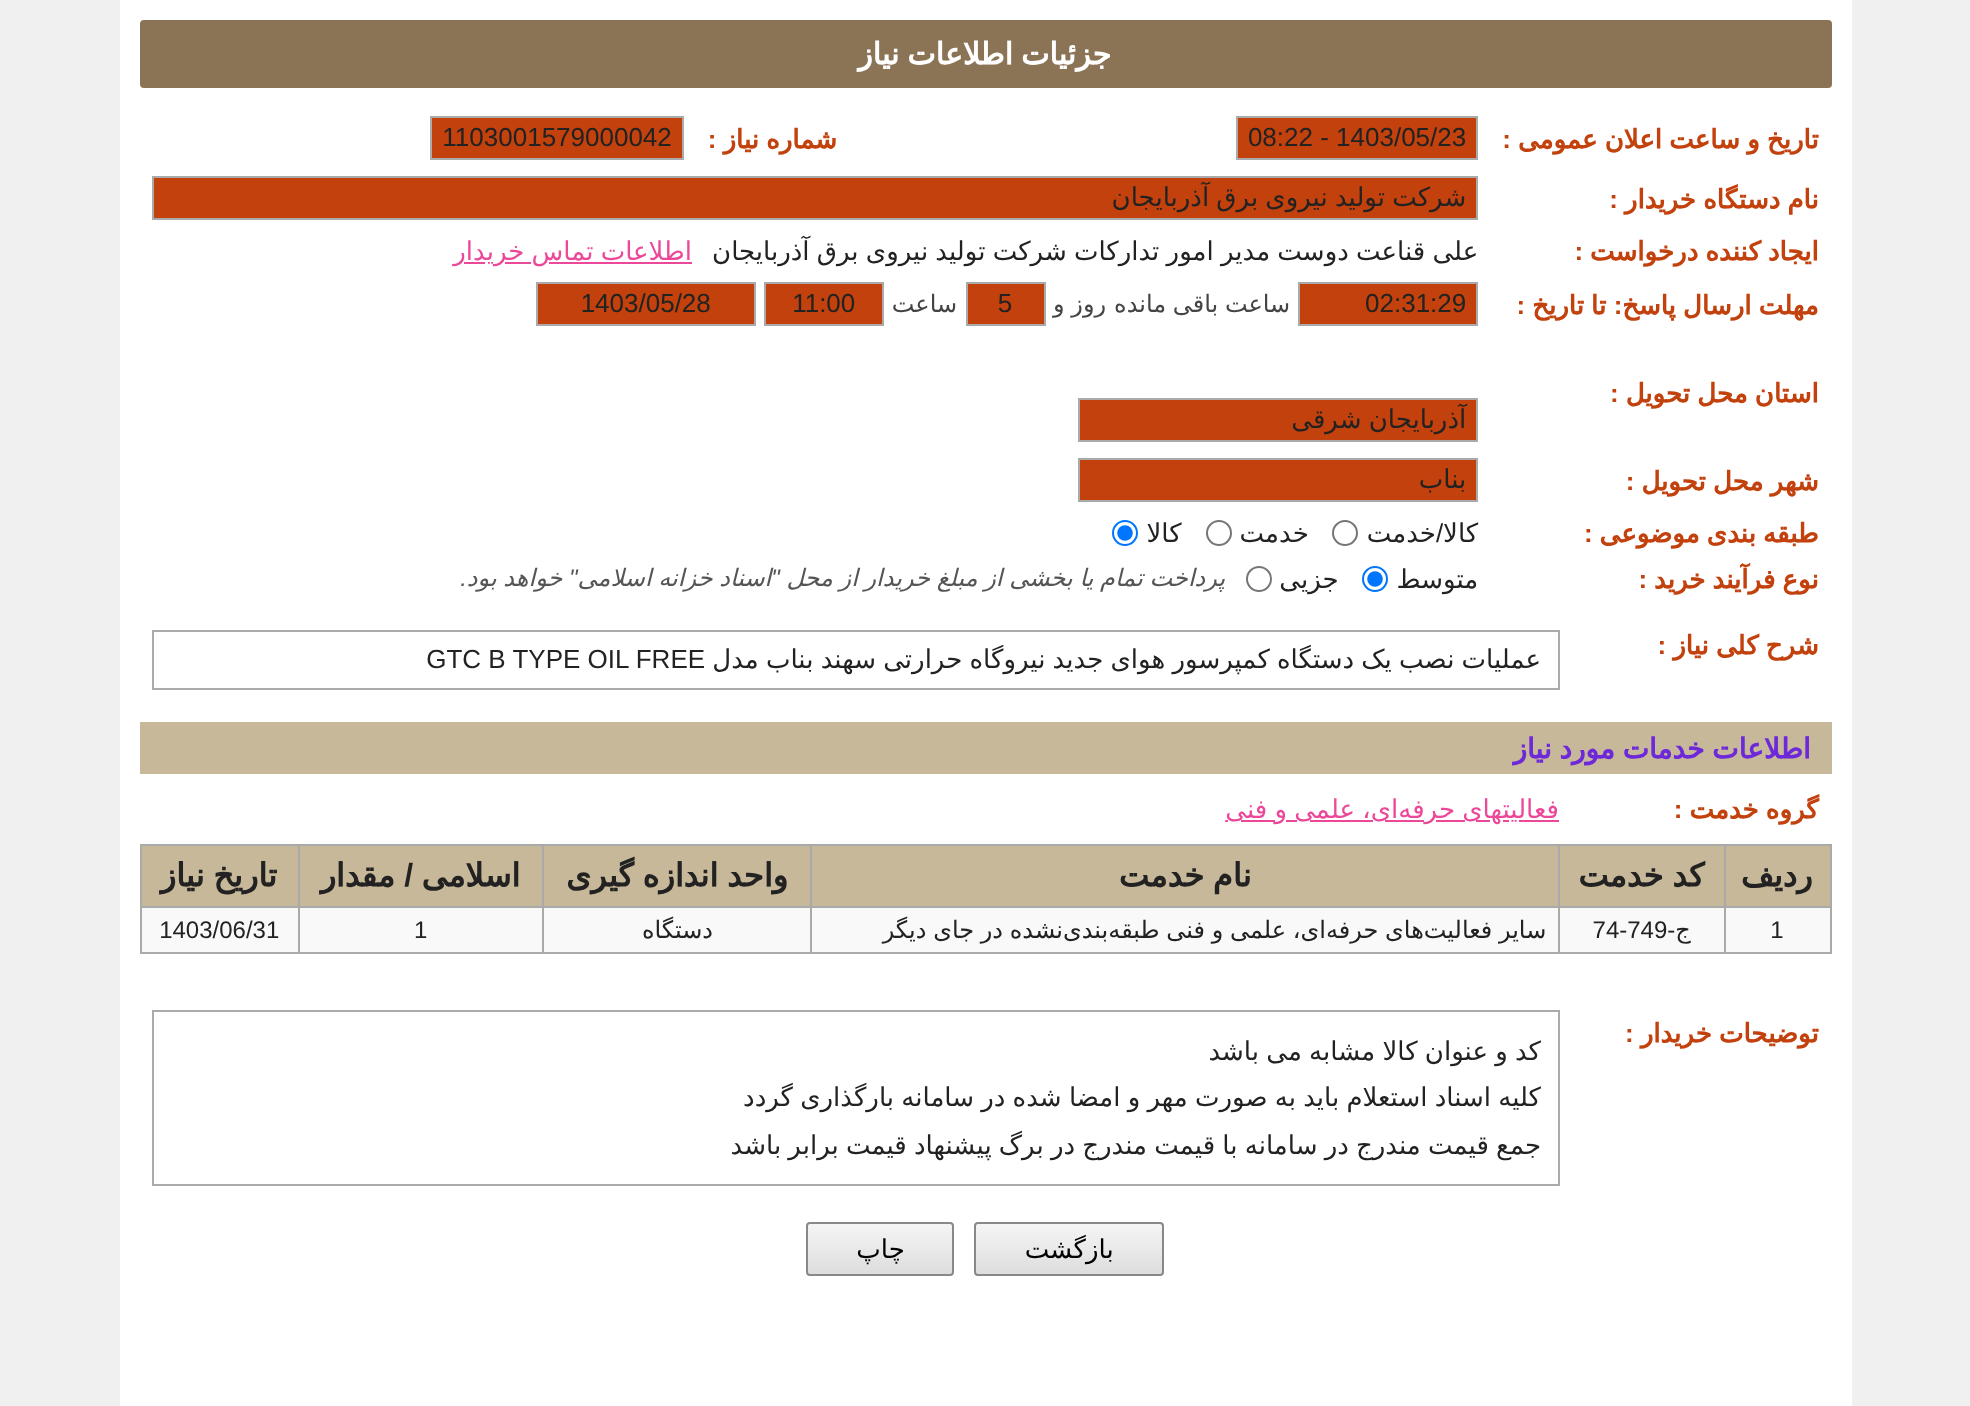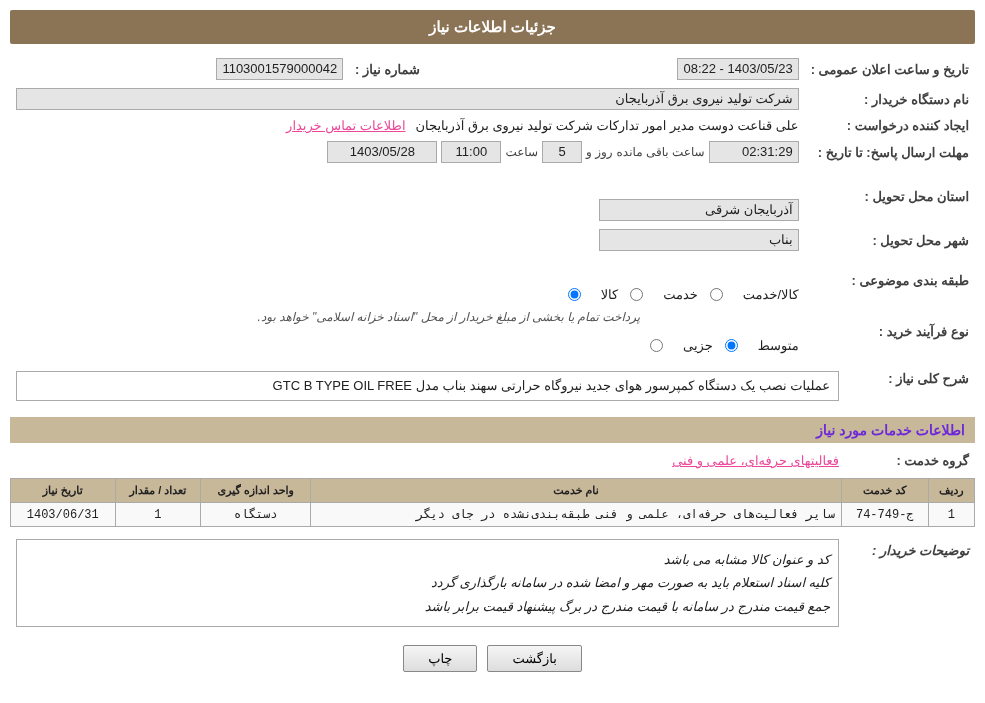--- a/index.html
+++ b/index.html
@@ -4,21 +4,21 @@
   <style>
     * { box-sizing: border-box; margin: 0; padding: 0; }
     body {
       font-family: Tahoma, Arial, sans-serif;
       font-size: 13px;
       background: #f0f0f0;
       direction: rtl;
       color: #222;
     }
     .page-container {
-      width: 985px;
+      width: 866px;
       min-height: 703px;
       background: #fff;
       margin: 0 auto;
       padding: 10px;
     }
     .header-bar {
       background: #8B7355;
       color: #fff;
       text-align: center;
       padding: 8px 12px;
@@ -30,21 +30,21 @@
     .info-table {
       width: 100%;
       border-collapse: collapse;
       margin-bottom: 6px;
     }
     .info-table td {
       padding: 4px 6px;
       vertical-align: middle;
     }
     .label-cell {
-      color: #404040;
+      color: #c2410c;
       font-weight: bold;
       text-align: right;
       white-space: nowrap;
       width: 130px;
     }
     .value-box {
       border: 1px solid #aaa;
       background: #fff;
       padding: 3px 6px;
       min-height: 22px;
@@ -66,49 +66,47 @@
     }
     .radio-group {
       display: flex;
       gap: 12px;
       direction: rtl;
       align-items: center;
     }
     .radio-label {
       display: flex;
       align-items: center;
-      gap: 20px;
-      direction: rtl;
-      margin-top: 28px;
+      gap: 4px;
+      direction: rtl;
     }
     .framed-box {
       border: 1px solid #aaa;
       padding: 6px 8px;
       background: #fff;
       min-height: 30px;
       margin: 4px 0;
     }
     .services-table {
       width: 100%;
       border-collapse: collapse;
       margin-top: 6px;
     }
     .services-table th {
       background: #c8b89a;
       border: 1px solid #aaa;
       padding: 5px 6px;
       text-align: center;
-      font-size: 11px;
+      font-size: 16px;
     }
     .services-table td {
       border: 1px solid #aaa;
       padding: 4px 6px;
       text-align: center;
       font-size: 12px;
-      font-family: Liberation Mono, monospace;
     }
     .services-table tbody tr:nth-child(odd) {
       background: #f9f9f9;
     }
     .description-box {
       border: 1px solid #aaa;
       padding: 8px;
       background: #fff;
       min-height: 70px;
       line-height: 1.8;
@@ -141,21 +139,21 @@
       gap: 4px;
       direction: rtl;
     }
     .small-label {
       font-size: 12px;
       color: #444;
     }
     .bordered-input {
       border: 1px solid #aaa;
       padding: 2px 5px;
-      background: #e5e5e5;
+      background: #c2410c;
       min-height: 22px;
     }
   </style>
 </head>
 <body>
 
 <div class="page-container">
 
   <div class="header-bar">جزئیات اطلاعات نیاز</div>
 
@@ -284,37 +282,37 @@
   </tbody>
     </table>
 
   <table class="services-table">
     <thead>
       <tr>
         <th>ردیف</th>
         <th>کد خدمت</th>
         <th>نام خدمت</th>
         <th>واحد اندازه گیری</th>
-        <th>تعداد / مقدار</th>
+        <th>اسلامی / مقدار</th>
         <th>تاریخ نیاز</th>
       </tr>
     </thead>
     <tbody id="services-tbody">
     <tr>
     <td>1</td>
     <td>ج-749-74</td>
     <td style="text-align:right;">سایر فعالیت‌های حرفه‌ای، علمی و فنی طبقه‌بندی‌نشده در جای دیگر</td>
     <td>دستگاه</td>
     <td>1</td>
     <td>1403/06/31</td>
   </tr>
       </tbody>
   </table>
 
-  <table class="info-table" style="margin-top:8px;font-style:italic;">
+  <table class="info-table" style="margin-top:24px;">
     <tbody>
         <tr>
       <td class="label-cell" style="vertical-align:top; padding-top:8px;">توضیحات خریدار :</td>
       <td>
         <div class="description-box" id="description-content">
               <div>کد و عنوان کالا مشابه می باشد</div>
               <div>کلیه اسناد استعلام باید به صورت مهر و امضا شده در سامانه بارگذاری گردد</div>
               <div>جمع قیمت مندرج در سامانه با قیمت مندرج در برگ پیشنهاد قیمت برابر باشد</div>
             </div>
       </td>

